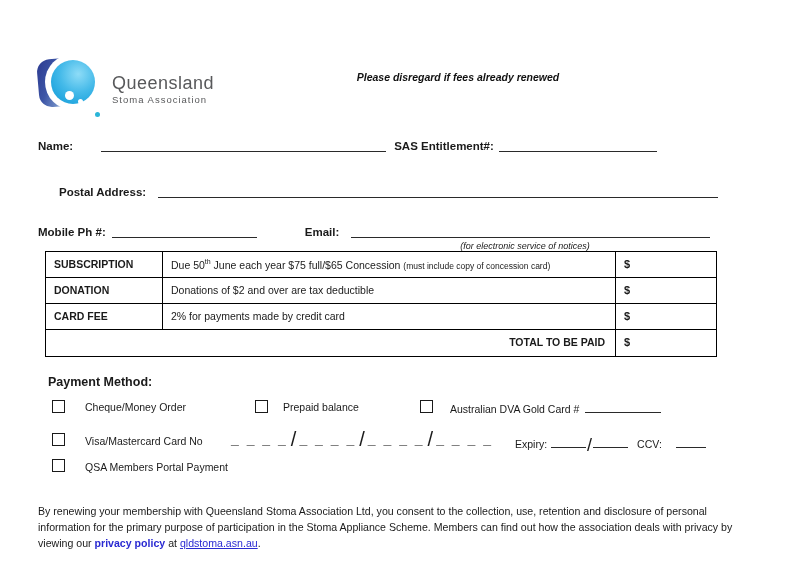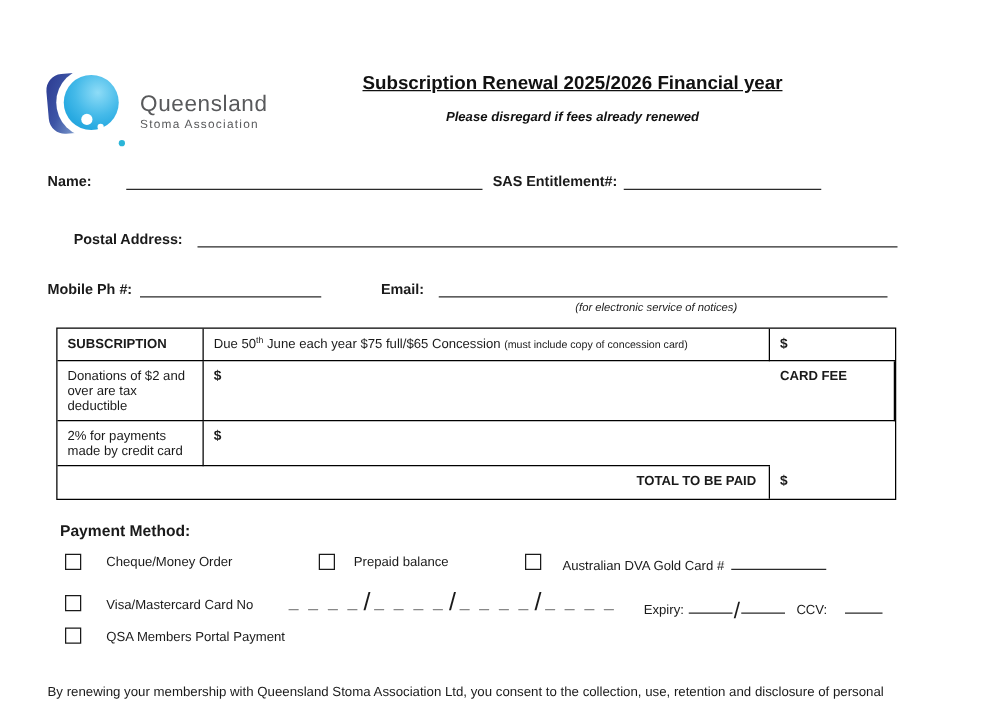--- a/index.html
+++ b/index.html
@@ -49,21 +49,21 @@
   .lbl { font-weight: bold; font-size: 11.5px; white-space: nowrap; }
   .blank { display: inline-block; border-bottom: 1px solid #2a2a2a; height: 14px; }
 
   .row-name { margin-top: 22px; }
   .row-postal { margin-top: 32px; padding-left: 21px; }
   .row-mobile { margin-top: 26px; }
   .email-note { font-size: 9px; font-style: italic; margin-top: 3px; margin-left: 347px; width: 280px; text-align: center; color: #222; }
 
   
   .fee-table {
-    margin-top: 11px; margin-left: 7px;
+    margin-left: 7px;
     width: 672px;
     display: grid;
     grid-template-columns: 117px 453px 1fr;
     border: 1px solid #000;
     font-size: 10.5px;
   }
   .cell { padding: 6px 8px 5px 8px; border-right: 1px solid #000; border-bottom: 1px solid #000; min-height: 26px; }
   .cell.no-r { border-right: none; }
   .cell.no-b { border-bottom: none; }
   .cell.lab { font-weight: bold; font-size: 10.5px; }
@@ -105,21 +105,20 @@
         <div class="logo-dot1"></div>
         <div class="logo-dot2"></div>
         <div class="logo-dot3"></div>
       </div>
       <div class="logo-text">
         <div class="l1">Queensland</div>
         <div class="l2">Stoma Association</div>
       </div>
     </div>
     <div class="title-block">
-      <div class="doc-title">Subscription Renewal 2025/2026 Financial year</div>
       <div class="doc-subtitle">Please disregard if fees already renewed</div>
     </div>
   </div>
 
   <div class="frow row-name">
     <span class="lbl">Name:</span>
     <span class="blank" style="width:285px; margin-left:28px;"></span>
     <span class="lbl" style="margin-left:8px;">SAS Entitlement#:</span>
     <span class="blank" style="width:158px; margin-left:5px;"></span>
   </div>
@@ -135,20 +134,21 @@
     <span class="lbl" style="margin-left:48px;">Email:</span>
     <span class="blank" style="flex:1; margin-left:12px; margin-right:45px;"></span>
   </div>
   <div class="email-note">(for electronic service of notices)</div>
 
   <div class="fee-table">
     <div class="cell lab">SUBSCRIPTION</div>
     <div class="cell"><span>Due 50</span><sup>th</sup><span> June each year $75 full/$65 Concession </span><span class="desc-note">(must include copy of concession card)</span></div>
     <div class="cell amt no-r">$</div>
 
+    <div class="cell lab">DONATION</div>
     <div class="cell"><span>Donations of $2 and over are tax deductible</span></div>
     <div class="cell amt no-r">$</div>
 
     <div class="cell lab">CARD FEE</div>
     <div class="cell"><span>2% for payments made by credit card</span></div>
     <div class="cell amt no-r">$</div>
 
     <div class="cell total no-b">TOTAL TO BE PAID</div>
     <div class="cell amt no-r no-b">$</div>
   </div>

